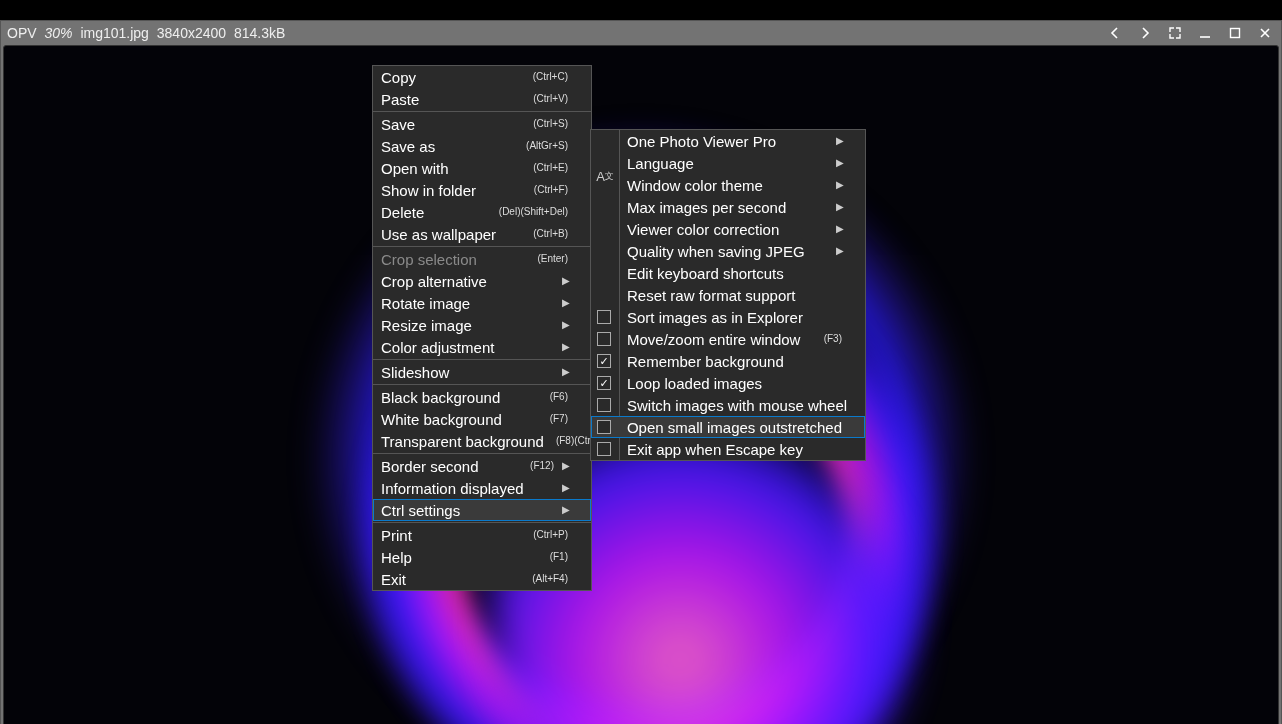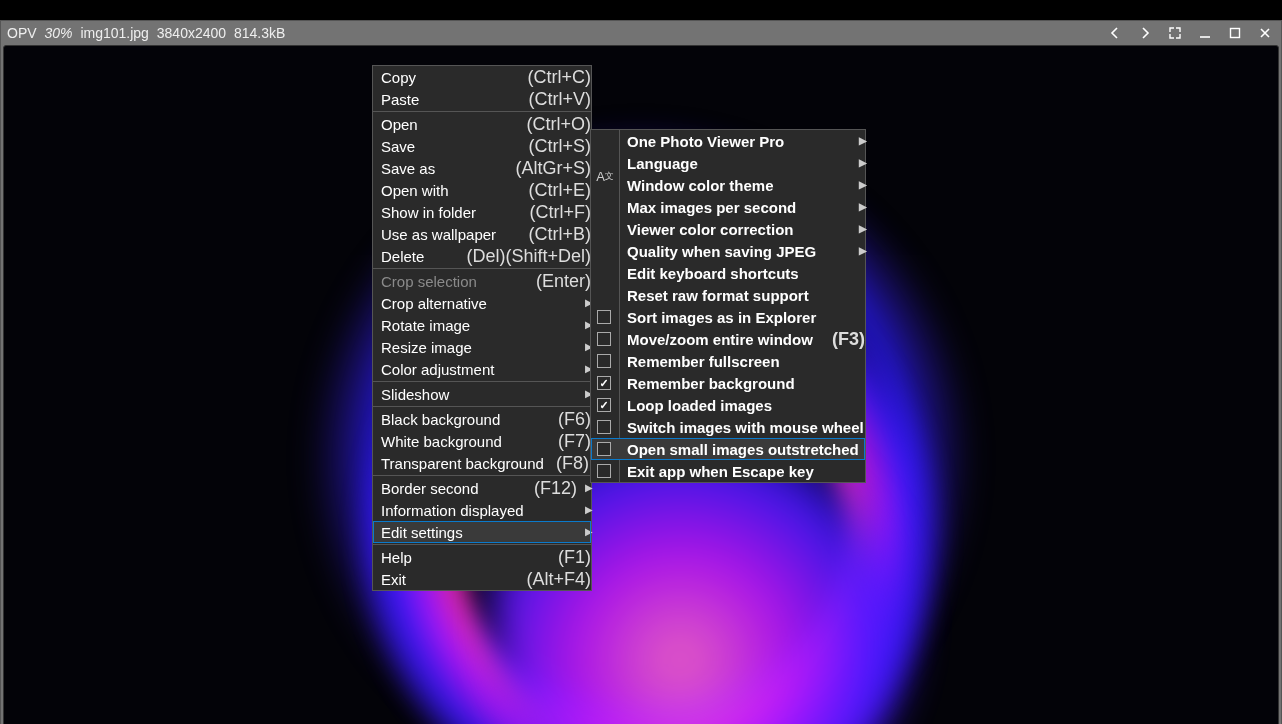--- a/index.html
+++ b/index.html
@@ -105,43 +105,43 @@
   }
   .menu-sub {
     left: 589px;
     top: 108px;
     width: 274px;
   }
   .menu-row {
     display: flex;
     align-items: center;
     height: 22px;
-    padding: 0 0 0 8px;
+    padding: 0 23px 0 8px;
     cursor: pointer;
     white-space: nowrap;
   }
   .menu-sub .menu-row {
     padding-left: 36px;
     position: relative;
-    font-weight: bold;
   }
   .menu-row.highlight {
     background: #3a3a3a;
     outline: 1px solid #0a7acc;
     outline-offset: -1px;
+    justify-content: center;
   }
   .menu-row.disabled {
     color: #8a8a8a;
     cursor: default;
   }
   .menu-label { flex: 1; }
   .menu-accel {
     color: #ddd;
     margin-left: 12px;
-    font-size: 18px;
+    font-size: 10px;
   }
   .menu-arrow {
     margin-left: 8px;
     width: 6px;
     text-align: right;
     font-size: 10px;
     color: #ccc;
   }
   .menu-sep {
     height: 1px;
@@ -242,46 +242,42 @@
       <div class="menu-row">
         <span class="menu-label">Copy</span>
         <span class="menu-accel">(Ctrl+C)</span>
       </div>
       <div class="menu-row">
         <span class="menu-label">Paste</span>
         <span class="menu-accel">(Ctrl+V)</span>
       </div>
       <div class="menu-sep"></div>
       <div class="menu-row">
-        <span class="menu-label">Open</span>
-        <span class="menu-accel">(Ctrl+O)</span>
-      </div>
-      <div class="menu-row">
         <span class="menu-label">Save</span>
         <span class="menu-accel">(Ctrl+S)</span>
       </div>
       <div class="menu-row">
         <span class="menu-label">Save as</span>
         <span class="menu-accel">(AltGr+S)</span>
       </div>
       <div class="menu-row">
         <span class="menu-label">Open with</span>
         <span class="menu-accel">(Ctrl+E)</span>
       </div>
       <div class="menu-row">
         <span class="menu-label">Show in folder</span>
         <span class="menu-accel">(Ctrl+F)</span>
       </div>
       <div class="menu-row">
+        <span class="menu-label">Delete</span>
+        <span class="menu-accel">(Del)(Shift+Del)</span>
+      </div>
+      <div class="menu-row">
         <span class="menu-label">Use as wallpaper</span>
         <span class="menu-accel">(Ctrl+B)</span>
-      </div>
-      <div class="menu-row">
-        <span class="menu-label">Delete</span>
-        <span class="menu-accel">(Del)(Shift+Del)</span>
       </div>
       <div class="menu-sep"></div>
       <div class="menu-row disabled">
         <span class="menu-label">Crop selection</span>
         <span class="menu-accel">(Enter)</span>
       </div>
       <div class="menu-row">
         <span class="menu-label">Crop alternative</span>
         <span class="menu-arrow">▶</span>
       </div>
@@ -319,24 +315,28 @@
       <div class="menu-row">
         <span class="menu-label">Border second</span>
         <span class="menu-accel">(F12)</span>
         <span class="menu-arrow">▶</span>
       </div>
       <div class="menu-row">
         <span class="menu-label">Information displayed</span>
         <span class="menu-arrow">▶</span>
       </div>
       <div class="menu-row highlight">
-        <span class="menu-label">Edit settings</span>
-        <span class="menu-arrow">▶</span>
-      </div>
-      <div class="menu-sep"></div>
+        <span class="menu-label">Ctrl settings</span>
+        <span class="menu-arrow">▶</span>
+      </div>
+      <div class="menu-sep"></div>
+      <div class="menu-row">
+        <span class="menu-label">Print</span>
+        <span class="menu-accel">(Ctrl+P)</span>
+      </div>
       <div class="menu-row">
         <span class="menu-label">Help</span>
         <span class="menu-accel">(F1)</span>
       </div>
       <div class="menu-row">
         <span class="menu-label">Exit</span>
         <span class="menu-accel">(Alt+F4)</span>
       </div>
     </div>
 
@@ -376,24 +376,20 @@
       <div class="menu-row">
         <span class="chk"></span>
         <span class="menu-label">Sort images as in Explorer</span>
       </div>
       <div class="menu-row">
         <span class="chk"></span>
         <span class="menu-label">Move/zoom entire window</span>
         <span class="menu-accel">(F3)</span>
       </div>
       <div class="menu-row">
-        <span class="chk"></span>
-        <span class="menu-label">Remember fullscreen</span>
-      </div>
-      <div class="menu-row">
         <span class="chk checked"></span>
         <span class="menu-label">Remember background</span>
       </div>
       <div class="menu-row">
         <span class="chk checked"></span>
         <span class="menu-label">Loop loaded images</span>
       </div>
       <div class="menu-row">
         <span class="chk"></span>
         <span class="menu-label">Switch images with mouse wheel</span>

